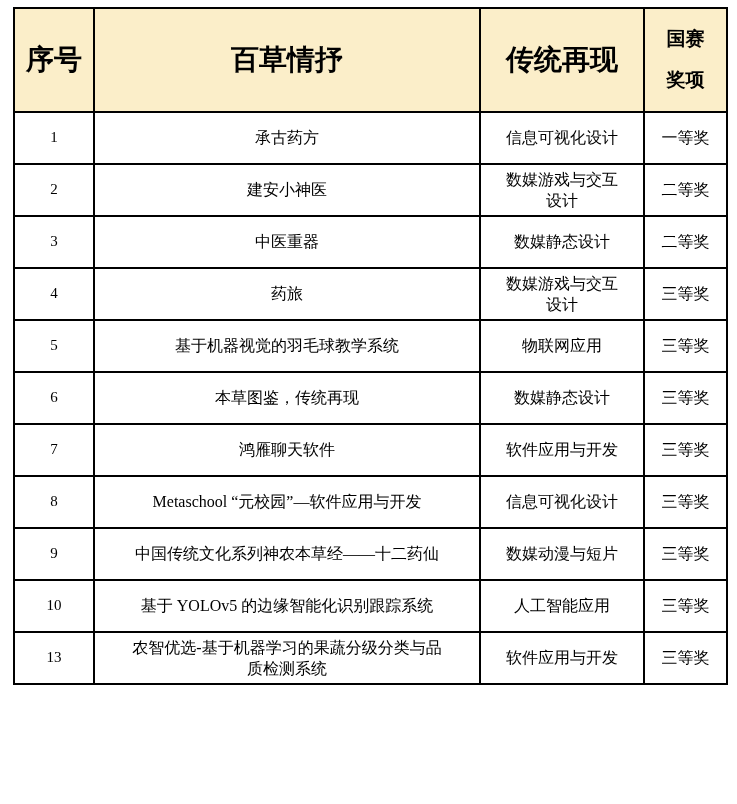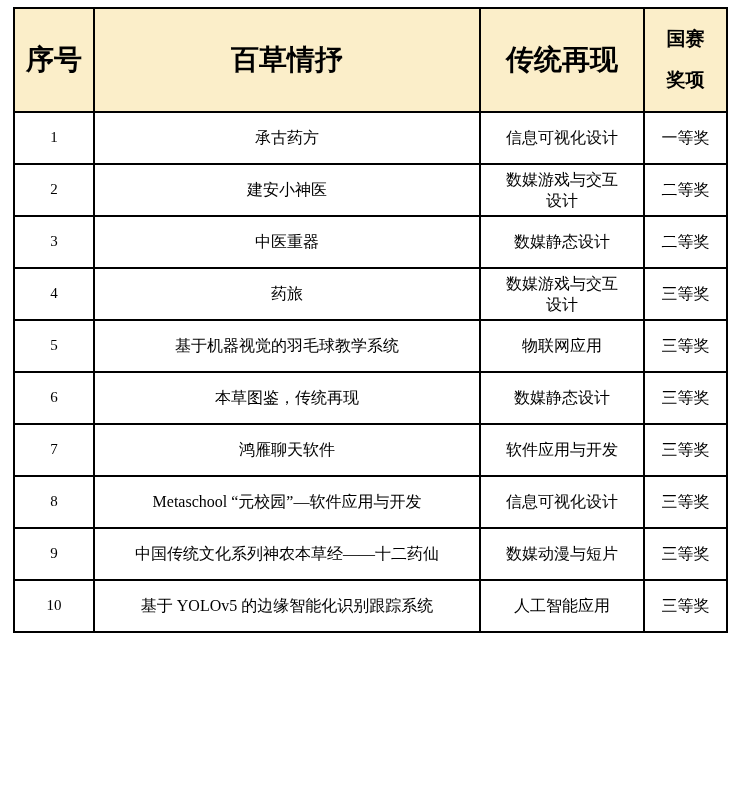--- a/index.html
+++ b/index.html
@@ -128,14 +128,21 @@
       <td>中国传统文化系列神农本草经——十二药仙</td>
       <td>数媒动漫与短片</td>
       <td>三等奖</td>
     </tr>
     <tr>
       <td class="no-cell">10</td>
       <td>基于 YOLOv5 的边缘智能化识别跟踪系统</td>
       <td>人工智能应用</td>
       <td>三等奖</td>
     </tr>
+    <tr>
+      <td class="no-cell">13</td>
+      <td>农智优选-基于机器学习的果蔬分级分类与品
+质检测系统</td>
+      <td>软件应用与开发</td>
+      <td>三等奖</td>
+    </tr>
   </tbody>
 </table>
 
 </body></html>

